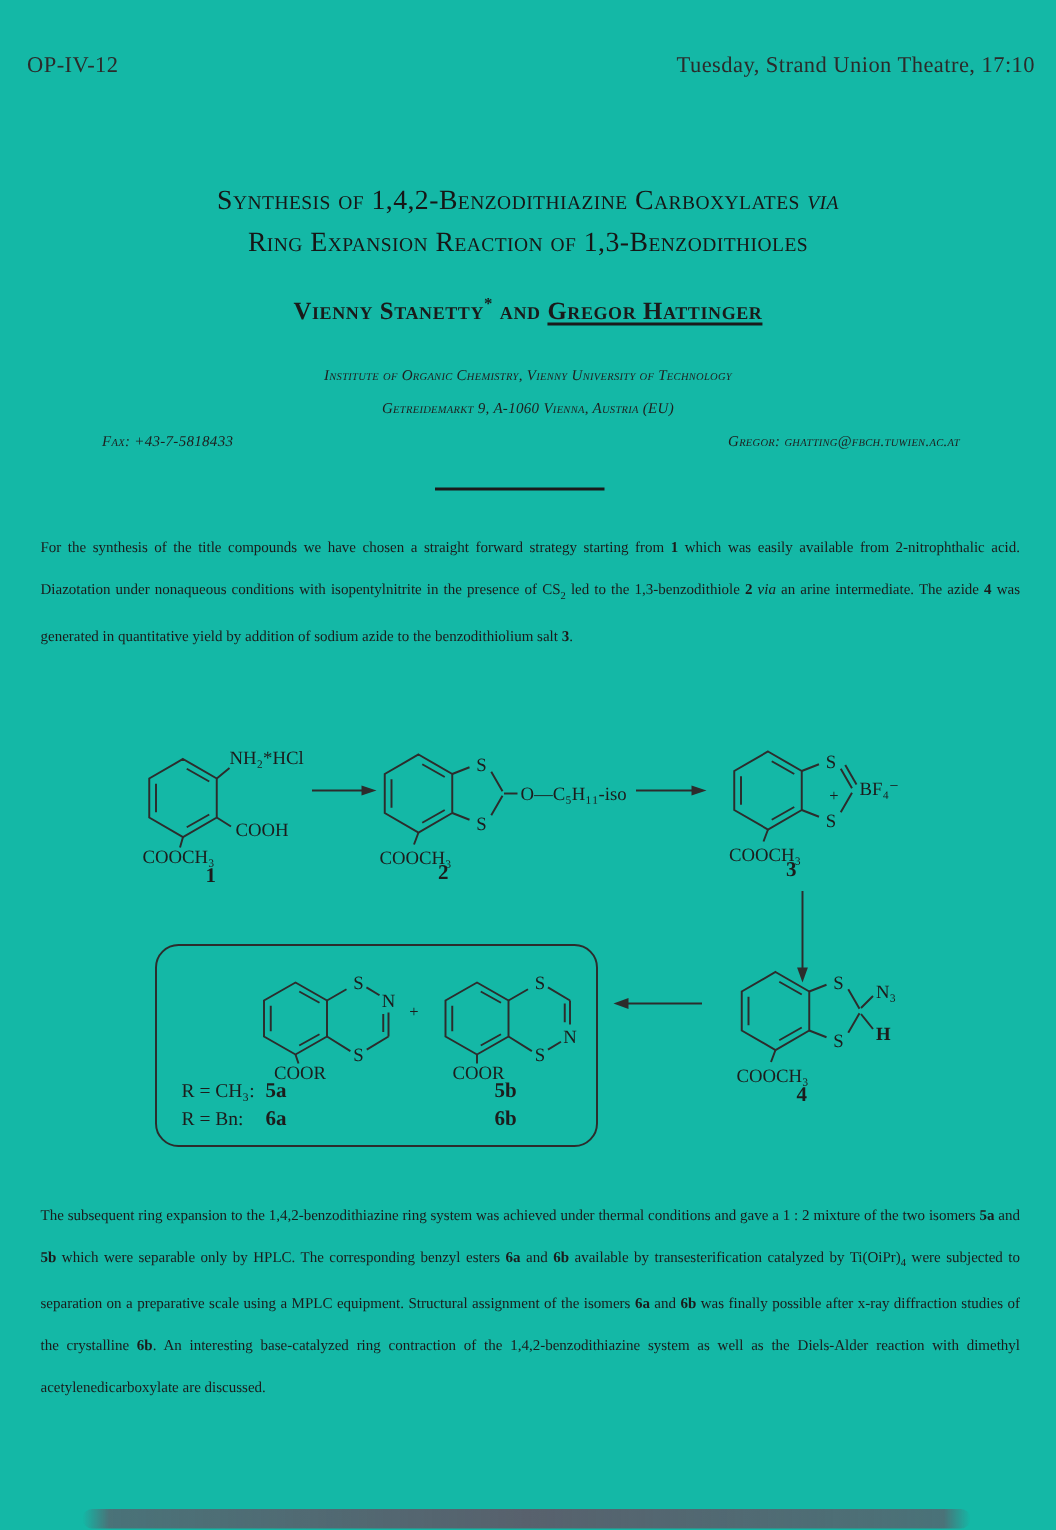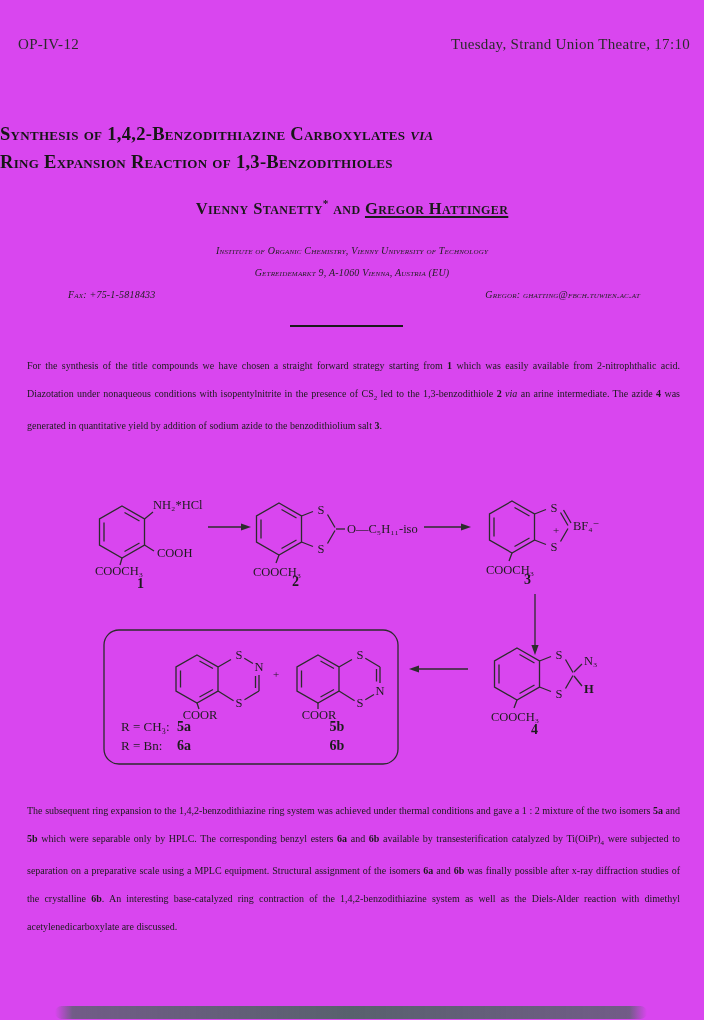--- a/index.html
+++ b/index.html
@@ -1,33 +1,33 @@
 <!DOCTYPE html>
 <html lang="en"><head>
 <meta charset="utf-8">
 <style>
   html,body{margin:0;padding:0;}
   .page{
-    position:relative;width:704px;height:1020px;background:#d946ef;overflow:hidden;
+    position:relative;width:704px;height:1020px;background:#14b8a6;overflow:hidden;
     font-family:"Liberation Serif","DejaVu Serif",serif;color:#222;
   }
   .sc{font-variant:small-caps;}
   .b{font-weight:bold;}
   .i{font-style:italic;}
   sub{font-size:0.7em;}
   sup{font-size:0.68em;}
   u{text-decoration-thickness:1.5px;text-underline-offset:2px;}
 
   .header{
     position:absolute;top:36px;left:18px;right:14px;display:flex;justify-content:space-between;
     font-size:15px;color:#2b2b2b;letter-spacing:0.3px;
   }
   .title{
-    position:absolute;top:120px;left:0;right:0;margin:0;text-align:left;
-    font-size:18.5px;font-weight:bold;line-height:28px;letter-spacing:0.3px;color:#161616;
+    position:absolute;top:120px;left:0;right:0;margin:0;text-align:center;
+    font-size:18.5px;font-weight:normal;line-height:28px;letter-spacing:0.3px;color:#161616;
   }
   .title .tline{display:block;}
   .authors{
     position:absolute;top:197px;left:0;right:0;text-align:center;
     font-size:16.5px;font-weight:bold;letter-spacing:0.4px;color:#1a1a1a;
   }
   .affil{
     position:absolute;top:240px;left:0;right:0;text-align:center;
     font-style:italic;font-size:10px;line-height:22px;color:#1e1e1e;letter-spacing:0.2px;
   }
@@ -68,21 +68,21 @@
     <span class="tline"><span>Synthesis of 1,4,2-Benzodithiazine Carboxylates </span><span class="i">via</span></span>
     <span class="tline">Ring Expansion Reaction of 1,3-Benzodithioles</span>
   </h1>
 
   <div class="authors sc"><span>Vienny Stanetty</span><sup>*</sup><span> and </span><u>Gregor Hattinger</u></div>
 
   <div class="affil sc">
     <div>Institute of Organic Chemistry, Vienny University of Technology</div>
     <div>Getreidemarkt 9, A-1060 Vienna, Austria (EU)</div>
     <div class="contact">
-      <span>Fax: +75-1-5818433</span>
+      <span>Fax: +43-7-5818433</span>
       <span>Gregor: ghatting@fbch.tuwien.ac.at</span>
     </div>
   </div>
 
   <div class="rule"></div>
 
   <p class="para p1"><span>For the synthesis of the title compounds we have chosen a straight forward strategy starting from </span><span class="b">1</span><span> which was easily available from 2-nitrophthalic acid. Diazotation under nonaqueous conditions with isopentylnitrite in the presence of CS</span><sub>2</sub><span> led to the 1,3-benzodithiole </span><span class="b">2</span><span> </span><span class="i">via</span><span> an arine intermediate. The azide </span><span class="b">4</span><span> was generated in quantitative yield by addition of sodium azide to the benzodithiolium salt </span><span class="b">3</span><span>.</span></p>
 
   <svg class="scheme" viewBox="0 0 704 302" xmlns="http://www.w3.org/2000/svg">
     <defs>

